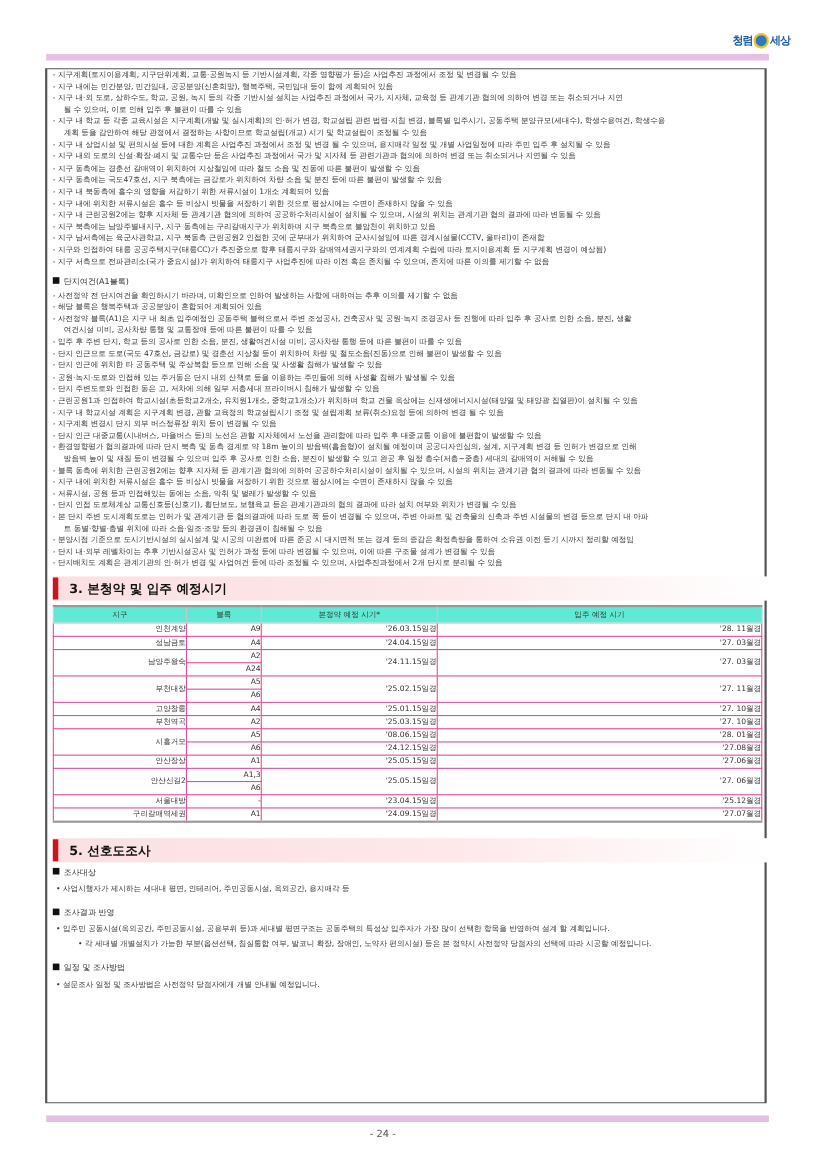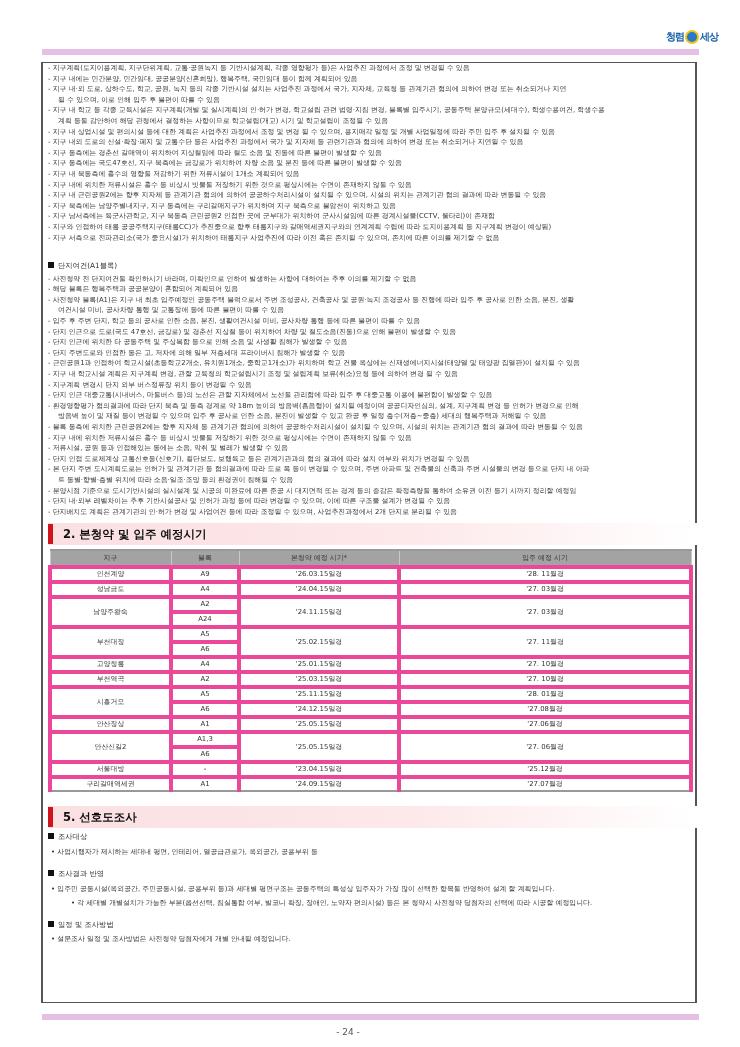--- a/index.html
+++ b/index.html
@@ -12,30 +12,30 @@
   .top-band { position: absolute; left: 42px; top: 49px; width: 657px; height: 6px; background: #e6c0e4; }
   .bottom-band { position: absolute; left: 42px; top: 1014px; width: 657px; height: 6px; background: #e6c0e4; }
   .page-num { position: absolute; left: 0; width: 696px; top: 1027px; text-align: center;
               font-size: 9px; color: #555; }
   .frame { position: absolute; left: 41px; top: 62px; width: 656px; height: 941px;
            border: 1px solid #555; border-left-width: 2px; border-right-width: 2px; box-sizing: border-box; }
   .content { position: absolute; left: 48px; top: 63px; width: 650px; font-size: 6.9px; line-height: 10.6px; }
   .line { white-space: nowrap; }
   .line.cont { padding-left: 10px; }
   .gap { height: 6px; }
-  .sq-head { font-size: 7.3px; margin-top: 12px; margin-bottom: 2px; }
+  .sq-head { font-size: 7.3px; margin-top: 2px; margin-bottom: 2px; }
   .sq { display: inline-block; width: 6px; height: 6px; background: #111; margin-right: 4px; vertical-align: 0; }
   .sec-header { position: relative; height: 22px; margin: 6px 0 4px 0;
                 background: linear-gradient(to right, #fbe0e2 0%, #fde8ea 55%, #ffffff 100%); }
   .sec-header .bar { position: absolute; left: 0; top: 1px; width: 5px; height: 20px; background: #d0141e; }
   .sec-header .title { position: absolute; left: 15px; top: 3px; font-size: 11.5px; font-weight: bold;
                        color: #111; line-height: 16px; }
   table.sched { border-collapse: collapse; width: 645px; font-size: 6.9px; margin-top: 4px; }
-  table.sched th { background: #a3a3a3; font-weight: normal; height: 12px; border: 1px solid #c8c8c8; border-top: 2px solid #999; }
-  table.sched td { height: 11px; text-align: center; border: 4px solid #ec4899; padding: 0; line-height: 11px; }
+  table.sched th { background: #5eead4; font-weight: normal; height: 12px; border: 1px solid #c8c8c8; border-top: 2px solid #999; }
+  table.sched td { height: 11px; text-align: right; border: 1px solid #ec4899; padding: 0; line-height: 11px; }
   table.sched tr:last-child td { border-bottom: 2px solid #999; }
   .bullet { padding-left: 3px; }
 </style>
 </head>
 <body>
 
 <div class="logo">
   <span>청렴</span><span class="dot"></span><span>세상</span>
 </div>
 <div class="top-band"></div>
@@ -66,41 +66,42 @@
   <div class="gap"></div>
   <div class="sq-head"><span class="sq"></span><span>단지여건(A1블록)</span></div>
   <div id="complex-notes">
       <div class="line">- 사전청약 전 단지여건을 확인하시기 바라며, 미확인으로 인하여 발생하는 사항에 대하여는 추후 이의를 제기할 수 없음</div>
       <div class="line">- 해당 블록은 행복주택과 공공분양이 혼합되어 계획되어 있음</div>
       <div class="line">- 사전청약 블록(A1)은 지구 내 최초 입주예정인 공동주택 블럭으로서 주변 조성공사, 건축공사 및 공원·녹지 조경공사 등 진행에 따라 입주 후 공사로 인한 소음, 분진, 생활</div>
       <div class="line cont">여건시설 미비, 공사차량 통행 및 교통장애 등에 따른 불편이 따를 수 있음</div>
       <div class="line">- 입주 후 주변 단지, 학교 등의 공사로 인한 소음, 분진, 생활여건시설 미비, 공사차량 통행 등에 따른 불편이 따를 수 있음</div>
       <div class="line">- 단지 인근으로 도로(국도 47호선, 금강로) 및 경춘선 지상철 등이 위치하여 차량 및 철도소음(진동)으로 인해 불편이 발생할 수 있음</div>
       <div class="line">- 단지 인근에 위치한 타 공동주택 및 주상복합 등으로 인해 소음 및 사생활 침해가 발생할 수 있음</div>
+      <div class="line">- 공원·녹지·도로와 인접해 있는 주거동은 단지 내외 산책로 등을 이용하는 주민들에 의해 사생활 침해가 발생될 수 있음</div>
       <div class="line">- 단지 주변도로와 인접한 동은 고, 저차에 의해 일부 저층세대 프라이버시 침해가 발생할 수 있음</div>
       <div class="line">- 근린공원1과 인접하여 학교시설(초등학교2개소, 유치원1개소, 중학교1개소)가 위치하며 학교 건물 옥상에는 신재생에너지시설(태양열 및 태양광 집열판)이 설치될 수 있음</div>
       <div class="line">- 지구 내 학교시설 계획은 지구계획 변경, 관할 교육청의 학교설립시기 조정 및 설립계획 보류(취소)요청 등에 의하여 변경 될 수 있음</div>
       <div class="line">- 지구계획 변경시 단지 외부 버스정류장 위치 등이 변경될 수 있음</div>
       <div class="line">- 단지 인근 대중교통(시내버스, 마을버스 등)의 노선은 관할 지자체에서 노선을 관리함에 따라 입주 후 대중교통 이용에 불편함이 발생할 수 있음</div>
       <div class="line">- 환경영향평가 협의결과에 따라 단지 북측 및 동측 경계로 약 18m 높이의 방음벽(흡음형)이 설치될 예정이며 공공디자인심의, 설계, 지구계획 변경 등 인허가 변경으로 인해</div>
-      <div class="line cont">방음벽 높이 및 재질 등이 변경될 수 있으며 입주 후 공사로 인한 소음, 분진이 발생할 수 있고 완공 후 일정 층수(저층~중층) 세대의 행복주택과 저해될 수 있음</div>
+      <div class="line cont">방음벽 높이 및 재질 등이 변경될 수 있으며 입주 후 공사로 인한 소음, 분진이 발생할 수 있고 완공 후 일정 층수(저층~중층) 세대의 갈매역이 저해될 수 있음</div>
       <div class="line">- 블록 동측에 위치한 근린공원2에는 향후 지자체 등 관계기관 협의에 의하여 공공하수처리시설이 설치될 수 있으며, 시설의 위치는 관계기관 협의 결과에 따라 변동될 수 있음</div>
       <div class="line">- 지구 내에 위치한 저류시설은 홍수 등 비상시 빗물을 저장하기 위한 것으로 평상시에는 수면이 존재하지 않을 수 있음</div>
       <div class="line">- 저류시설, 공원 등과 인접해있는 동에는 소음, 악취 및 벌레가 발생할 수 있음</div>
       <div class="line">- 단지 인접 도로체계상 교통신호등(신호기), 횡단보도, 보행육교 등은 관계기관과의 협의 결과에 따라 설치 여부와 위치가 변경될 수 있음</div>
       <div class="line">- 본 단지 주변 도시계획도로는 인허가 및 관계기관 등 협의결과에 따라 도로 폭 등이 변경될 수 있으며, 주변 아파트 및 건축물의 신축과 주변 시설물의 변경 등으로 단지 내 아파</div>
       <div class="line cont">트 동별·향별·층별 위치에 따라 소음·일조·조망 등의 환경권이 침해될 수 있음</div>
       <div class="line">- 분양시점 기준으로 도시기반시설의 실시설계 및 시공의 미완료에 따른 준공 시 대지면적 또는 경계 등의 증감은 확정측량을 통하여 소유권 이전 등기 시까지 정리할 예정임</div>
       <div class="line">- 단지 내·외부 레벨차이는 추후 기반시설공사 및 인허가 과정 등에 따라 변경될 수 있으며, 이에 따른 구조물 설계가 변경될 수 있음</div>
       <div class="line">- 단지배치도 계획은 관계기관의 인·허가 변경 및 사업여건 등에 따라 조정될 수 있으며, 사업추진과정에서 2개 단지로 분리될 수 있음</div>
     </div>
 
   <div class="sec-header">
     <div class="bar"></div>
-    <div class="title">2. 본청약 및 입주 예정시기</div>
+    <div class="title">3. 본청약 및 입주 예정시기</div>
   </div>
 
   <table class="sched">
     <thead>
       <tr>
         <th style="width:118px">지구</th>
         <th style="width:65px">블록</th>
         <th style="width:157px">본청약 예정 시기*</th>
         <th>입주 예정 시기</th>
       </tr>
@@ -144,21 +145,21 @@
         </tr>
         <tr>
           <td>부천역곡</td>
           <td>A2</td>
           <td>'25.03.15일경</td>
           <td>'27. 10월경</td>
         </tr>
         <tr>
           <td rowspan="2">시흥거모</td>
           <td>A5</td>
-          <td>'25.11.15일경</td>
+          <td>'08.06.15일경</td>
           <td>'28. 01월경</td>
         </tr>
         <tr>
           <td>A6</td>
           <td>'24.12.15일경</td>
           <td>'27.08월경</td>
         </tr>
         <tr>
           <td>안산장상</td>
           <td>A1</td>
@@ -188,21 +189,21 @@
         </tr>
       </tbody>
   </table>
 
   <div class="sec-header" style="margin-top:14px">
     <div class="bar"></div>
     <div class="title">5. 선호도조사</div>
   </div>
   <div id="s5-groups">
       <div class="sq-head" style="margin-top: 2px;"><span class="sq"></span>조사대상</div>
-      <div class="line bullet" style="line-height: 14px;">• 사업시행자가 제시하는 세대내 평면, 인테리어, 열공급관로가, 옥외공간, 공용부위 등</div>
+      <div class="line bullet" style="line-height: 14px;">• 사업시행자가 제시하는 세대내 평면, 인테리어, 주민공동시설, 옥외공간, 용지매각 등</div>
       <div class="sq-head" style="margin-top: 10px;"><span class="sq"></span>조사결과 반영</div>
       <div class="line bullet" style="line-height: 14px;">• 입주민 공동시설(옥외공간, 주민공동시설, 공용부위 등)과 세대별 평면구조는 공동주택의 특성상 입주자가 가장 많이 선택한 항목을 반영하여 설계 할 계획입니다.</div>
       <div class="line bullet" style="line-height: 14px; margin-left: 20px;">• 각 세대별 개별설치가 가능한 부분(옵션선택, 침실통합 여부, 발코니 확장, 장애인, 노약자 편의시설) 등은 본 청약시 사전청약 당첨자의 선택에 따라 시공할 예정입니다.</div>
       <div class="sq-head" style="margin-top: 10px;"><span class="sq"></span>일정 및 조사방법</div>
       <div class="line bullet" style="line-height: 14px;">• 설문조사 일정 및 조사방법은 사전청약 당첨자에게 개별 안내될 예정입니다.</div>
     </div>
 </div>
 
 <div class="bottom-band"></div>
 <div class="page-num">- 24 -</div>

